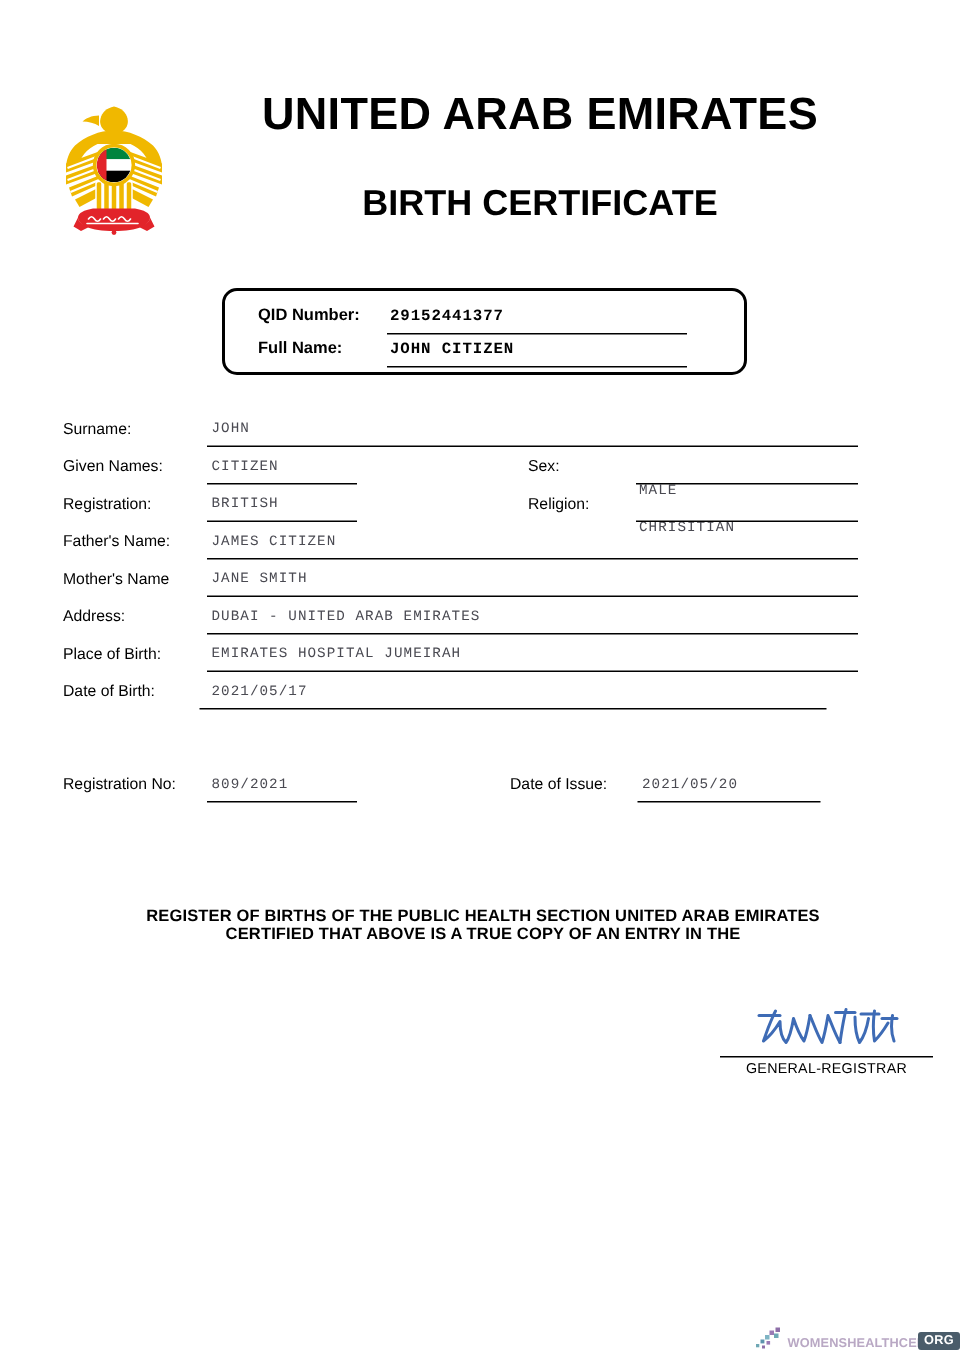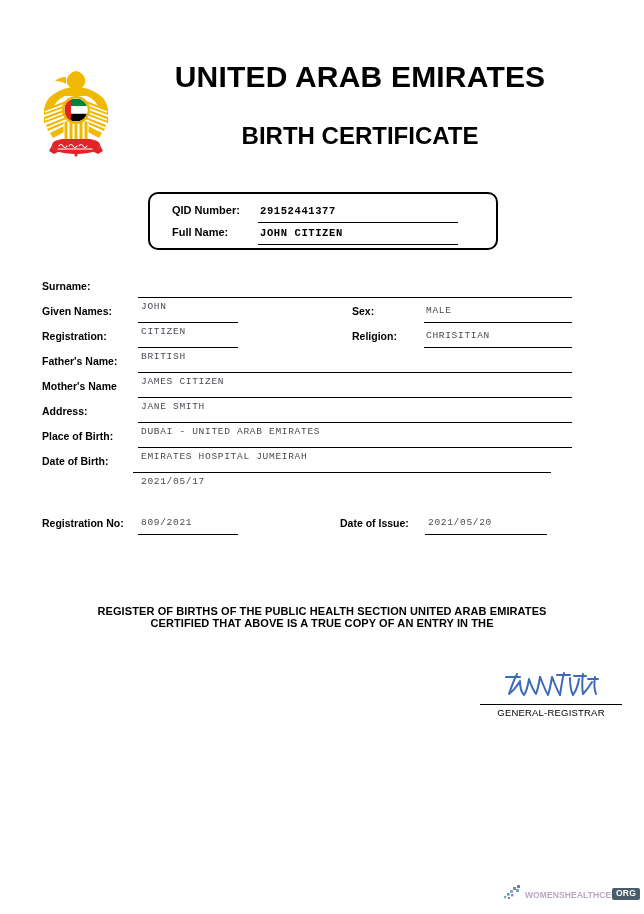--- a/index.html
+++ b/index.html
@@ -118,41 +118,41 @@
   .frow {
     position: absolute;
     left: 0;
     width: 644px;
     height: 25px;
   }
   .f-label {
     position: absolute;
     top: 2px;
     font-size: 10.5px;
-    font-weight: bold;
+    font-weight: normal;
     white-space: nowrap;
   }
   .f-value {
     position: absolute;
     top: 2px;
     font-family: "Liberation Mono", "DejaVu Sans Mono", monospace;
     font-size: 9.5px;
     color: #4a4a52;
     letter-spacing: 0.7px;
     white-space: nowrap;
   }
   .f-rule {
     position: absolute;
     border-bottom: 1px solid #000;
   }
 
   .col-left .f-label { left: 42px; }
-  .col-left .f-value { left: 141px; margin-top: 21px; }
+  .col-left .f-value { left: 141px; }
   .col-right .f-label { left: 352px; }
-  .col-right .f-value { left: 426px; }
+  .col-right .f-value { left: 426px; margin-top: 16px; }
 
   
   .reg-block {
     position: absolute;
     left: 0;
     top: 515px;
     width: 644px;
     height: 25px;
   }
   .reg-block .f-label.left  { left: 42px; }

